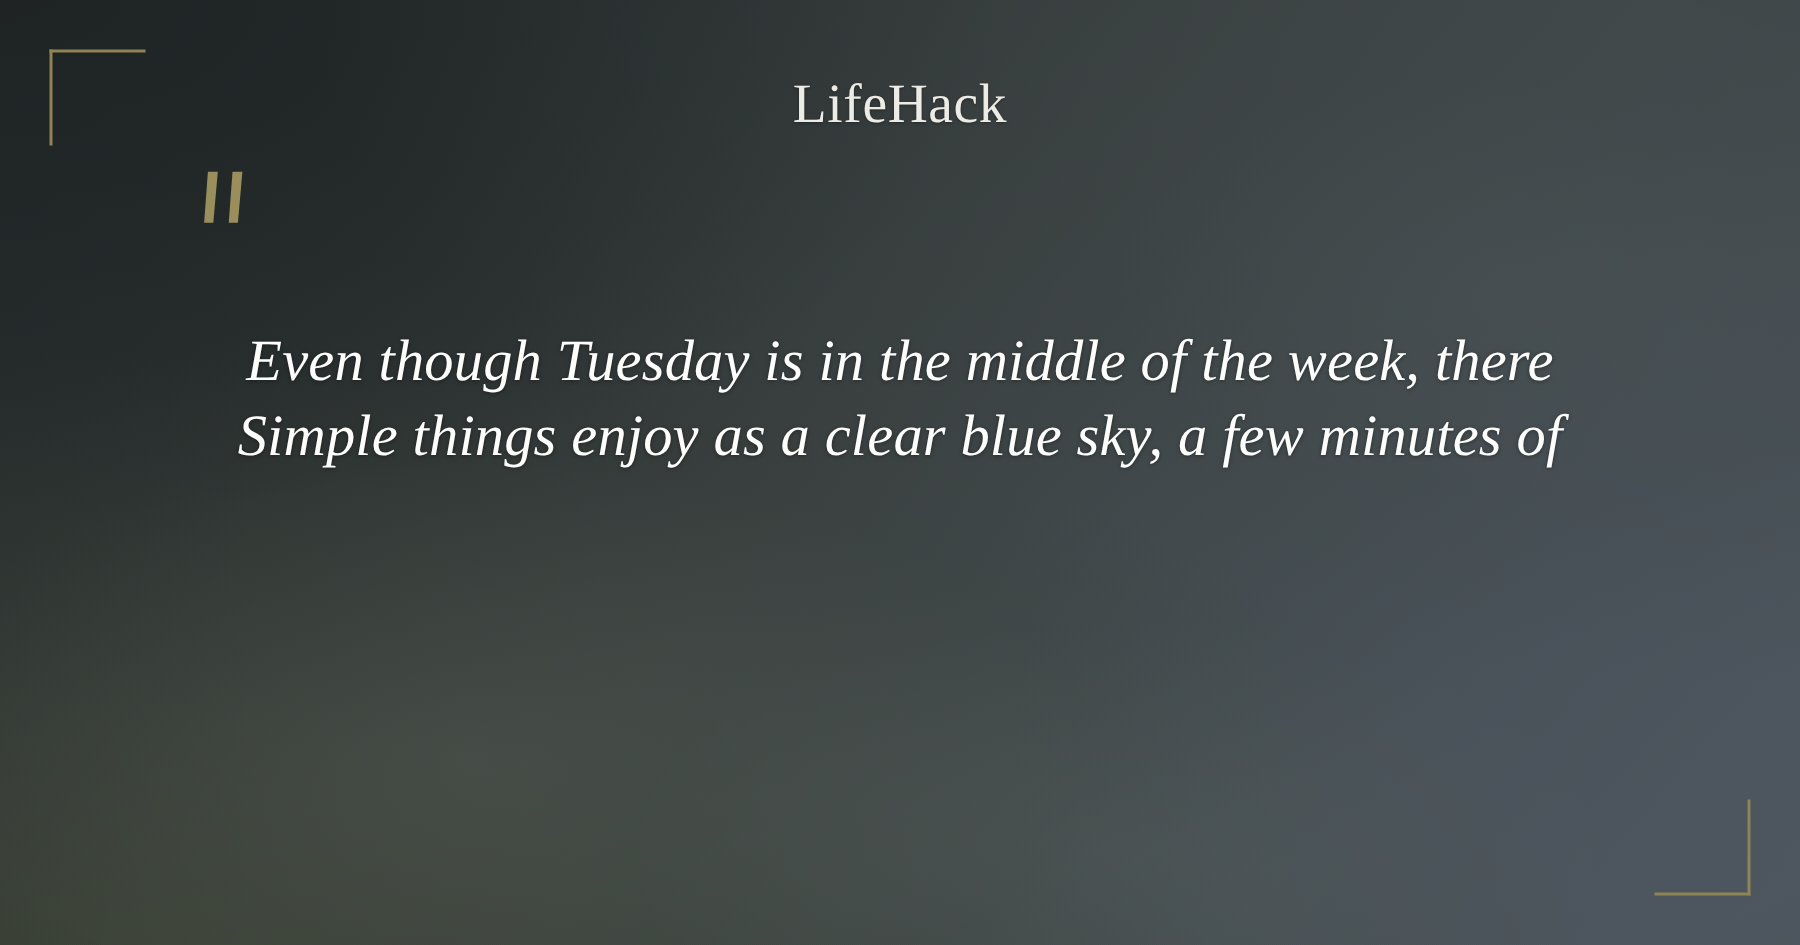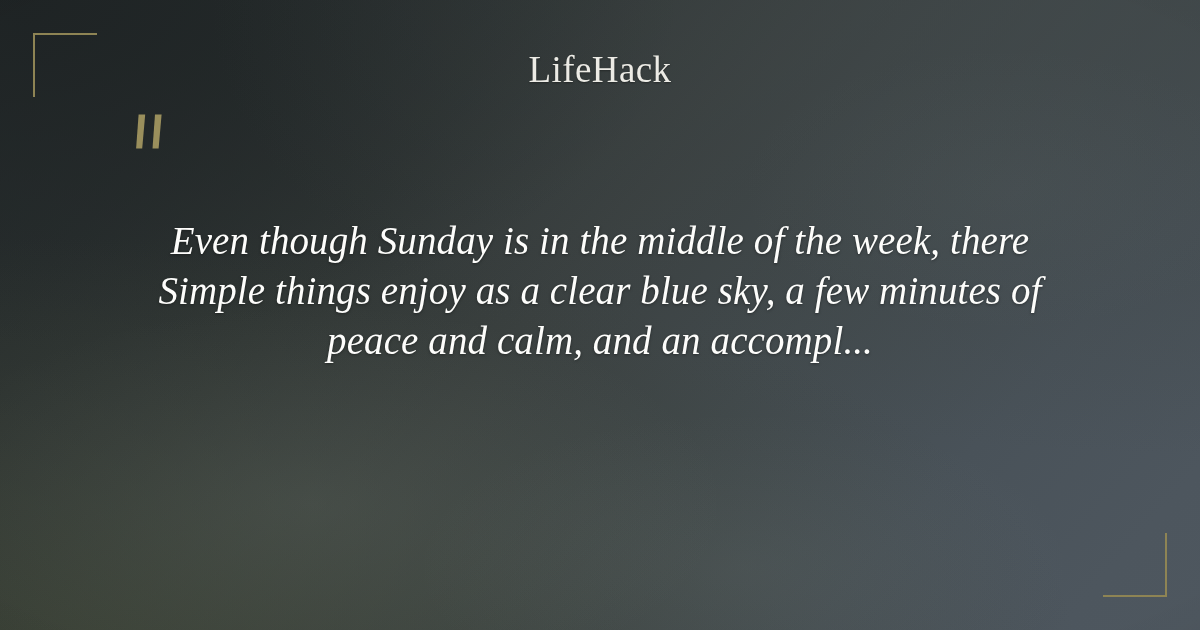--- a/index.html
+++ b/index.html
@@ -168,18 +168,17 @@
   <div class="brand">LifeHack</div>
 
   <div class="quote-mark">
     <svg width="64" height="72" viewBox="0 0 64 72" aria-hidden="true">
       <path d="M14.6 6.5 L21.2 6.5 L18.2 40.5 L12.1 40.5 Z" fill="#9a8f5c"></path>
       <path d="M31.0 6.5 L37.6 6.5 L34.6 40.5 L28.5 40.5 Z" fill="#9a8f5c"></path>
     </svg>
   </div>
 
   <div class="quote-body">
-    <span class="quote-line">Even though Sunday is in the middle of the week, there</span>
+    <span class="quote-line">Even though Tuesday is in the middle of the week, there</span>
     <span class="quote-line">Simple things enjoy as a clear blue sky, a few minutes of</span>
-    <span class="quote-line">peace and calm, and an accompl...</span>
   </div>
 
 </div>
 
 </body></html>

